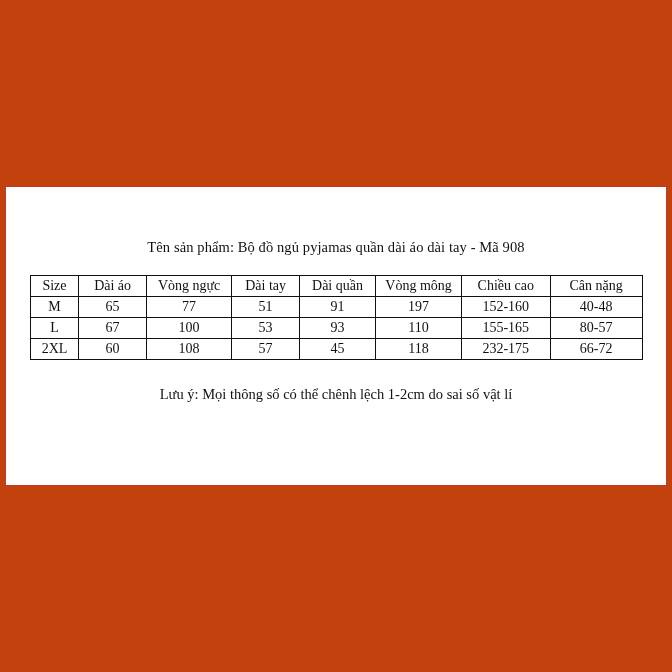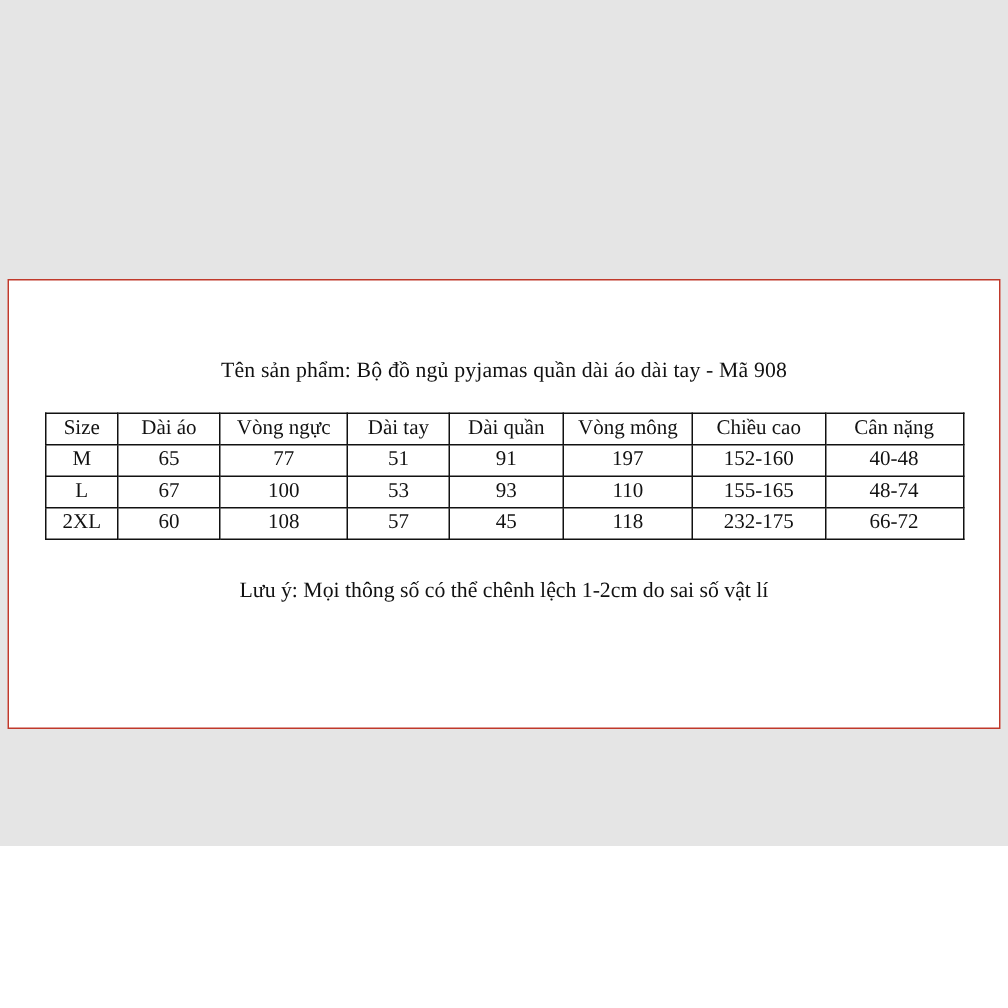--- a/index.html
+++ b/index.html
@@ -9,22 +9,22 @@
   body {
     width: 672px;
     height: 672px;
     background: #ffffff;
     font-family: "Liberation Serif", serif;
     overflow: hidden;
   }
   .page {
     position: relative;
     width: 672px;
-    height: 564px;
-    background: #e5e5e5;
+    height: 672px;
+    background: #c2410c;
   }
   .card {
     position: absolute;
     left: 5px;
     top: 186px;
     width: 662px;
     height: 300px;
     border: 1px solid #c0392b;
     background: #ffffff;
     box-sizing: border-box;
@@ -111,21 +111,21 @@
             <td>40-48</td>
           </tr>
           <tr>
             <td>L</td>
             <td>67</td>
             <td>100</td>
             <td>53</td>
             <td>93</td>
             <td>110</td>
             <td>155-165</td>
-            <td>48-74</td>
+            <td>80-57</td>
           </tr>
           <tr>
             <td>2XL</td>
             <td>60</td>
             <td>108</td>
             <td>57</td>
             <td>45</td>
             <td>118</td>
             <td>232-175</td>
             <td>66-72</td>

